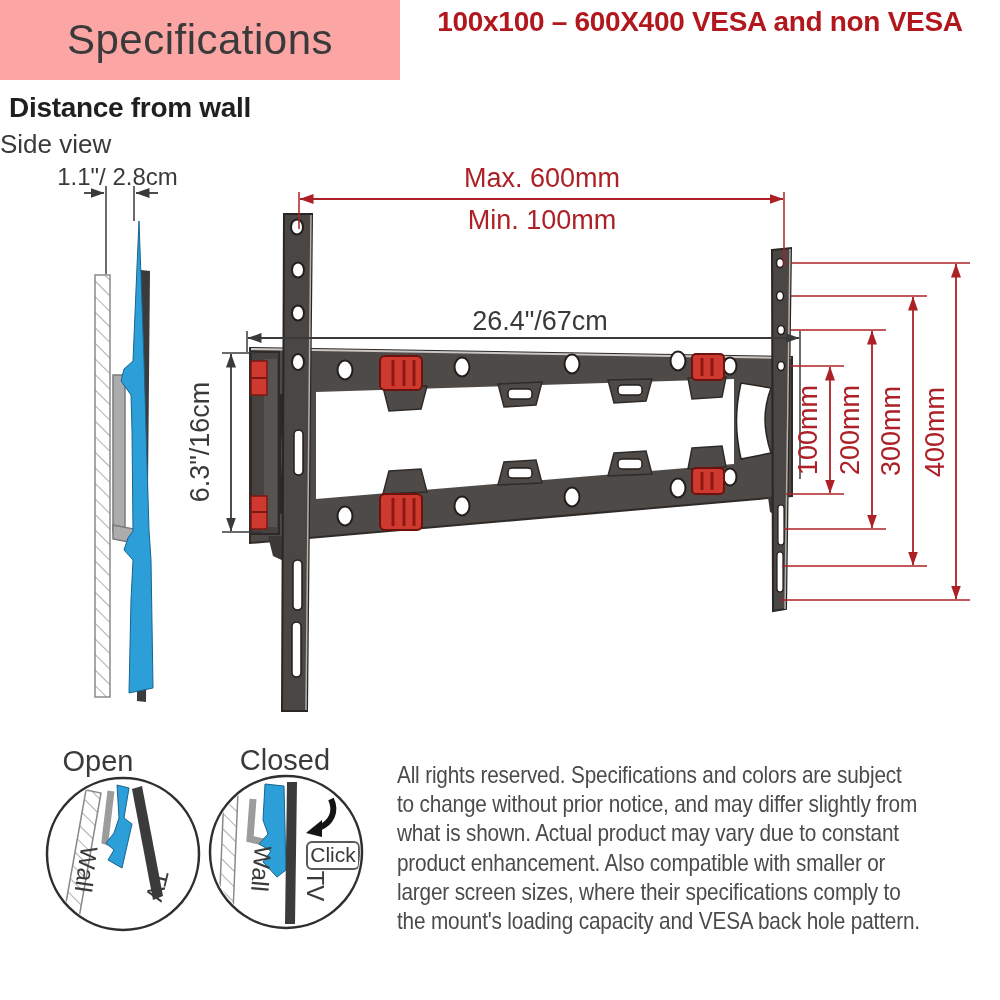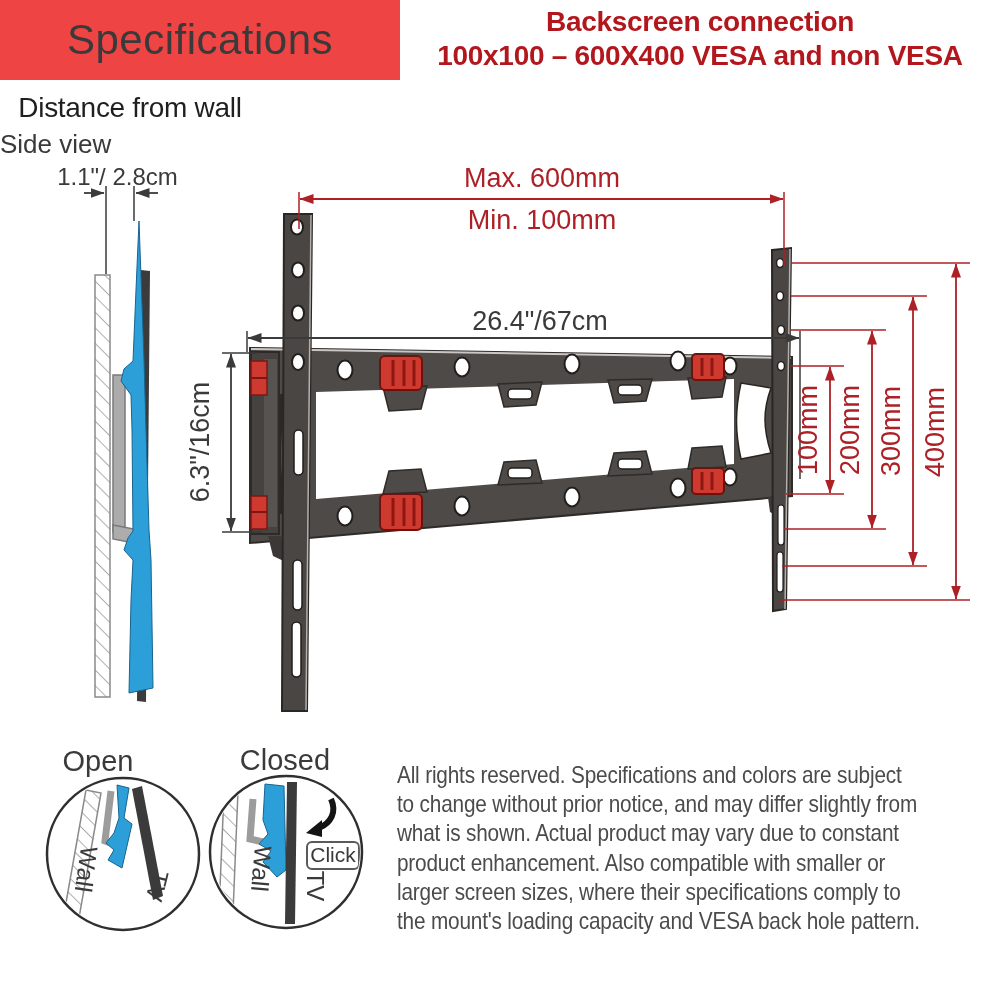--- a/index.html
+++ b/index.html
@@ -2,32 +2,32 @@
 <html><head>
 <meta charset="utf-8">
 <style>
   html,body{margin:0;padding:0;}
   body{
     width:1000px;height:1000px;position:relative;background:#ffffff;
     font-family:"Liberation Sans", sans-serif;overflow:hidden;
   }
   .abs{position:absolute;}
   .title-box{
-    left:0;top:0;width:400px;height:80px;background:#ef4444;
+    left:0;top:0;width:400px;height:80px;background:#fca5a5;
     display:flex;align-items:center;justify-content:center;
     font-size:42px;color:#3A3A3A;letter-spacing:0.5px;
   }
   .red-head{
     left:400px;top:5px;width:600px;text-align:center;
     color:#B2171D;font-weight:bold;font-size:28px;line-height:34px;
     letter-spacing:-0.3px;
   }
   .dfw{
     left:0;top:92px;width:260px;text-align:center;
-    font-size:28px;font-weight:normal;color:#1F1F1F;letter-spacing:-0.3px;
+    font-size:28px;font-weight:bold;color:#1F1F1F;letter-spacing:-0.3px;
   }
   .sideview-label{
     left:0;top:129px;width:260px;
     font-size:26px;color:#3A3A3A;
   }
   .dist-label{
     left:0;top:163px;width:235px;text-align:center;
     font-size:24px;color:#3A3A3A;
   }
   .disclaimer{
@@ -47,21 +47,20 @@
   .darkline{stroke:#3A3A3A;stroke-width:1.8;fill:none;}
   .darkext{stroke:#3A3A3A;stroke-width:1.5;fill:none;}
 </style>
 </head>
 <body>
 
 <div class="abs title-box">
   <span>Specifications</span>
 </div>
 <div class="abs red-head">
-  <div>Backscreen connection</div>
   <div>100x100 – 600X400 VESA and non VESA</div>
 </div>
 <div class="abs dfw">Distance from wall</div>
 <div class="abs sideview-label">Side view</div>
 <div class="abs dist-label">1.1"/ 2.8cm</div>
 
 <div class="abs disclaimer">
   <div>All rights reserved. Specifications and colors are subject</div>
   <div>to change without prior notice, and may differ slightly from</div>
   <div>what is shown. Actual product may vary due to constant</div>

